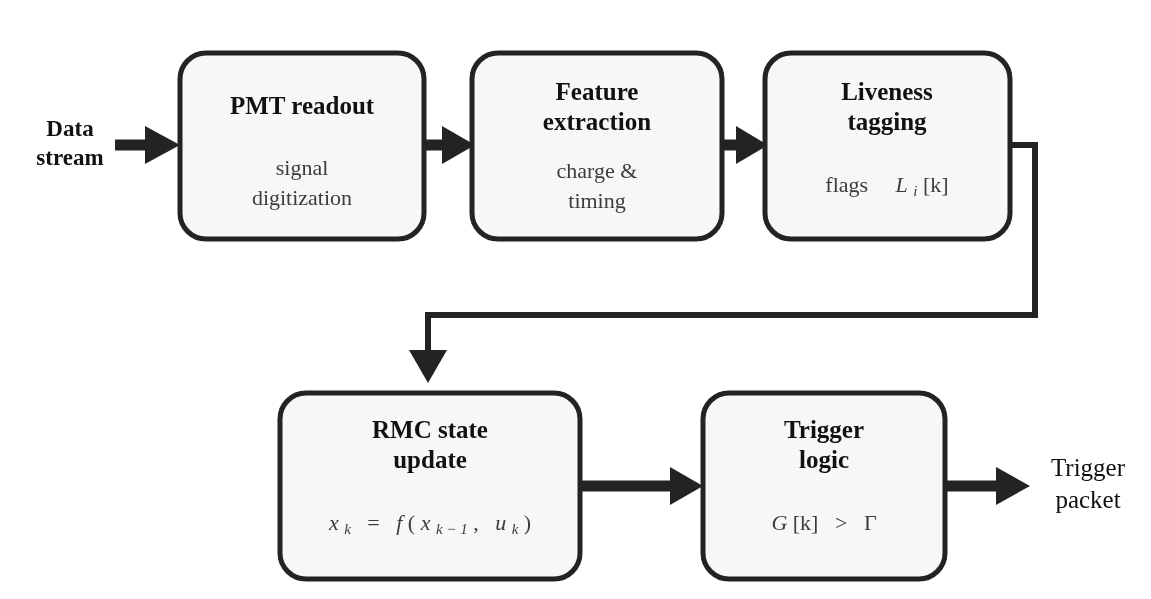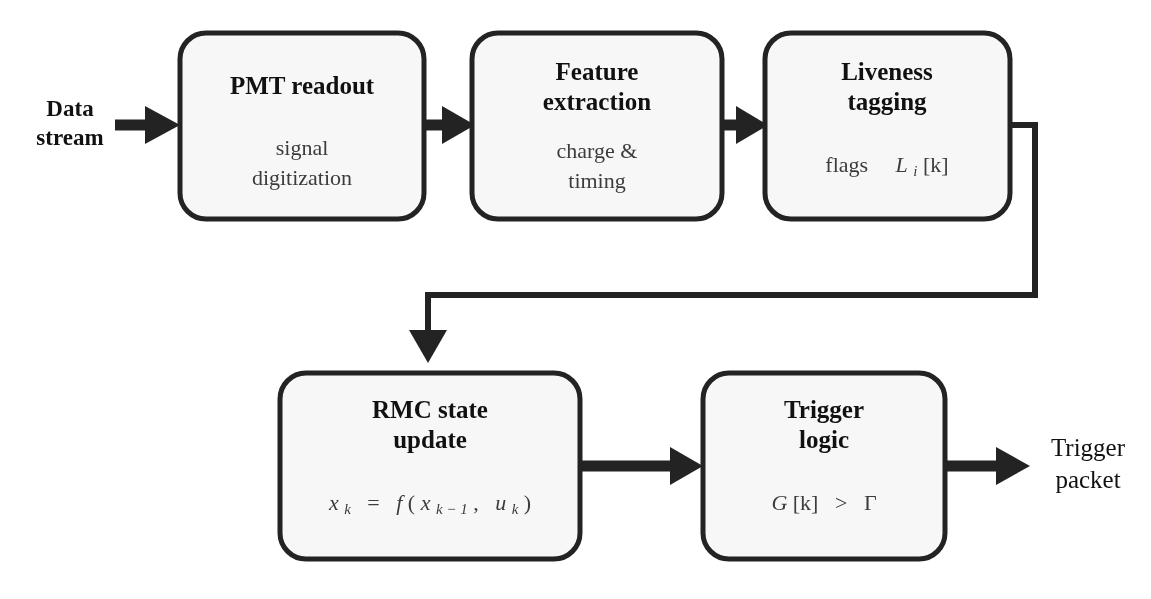--- a/index.html
+++ b/index.html
@@ -10,20 +10,21 @@
   body {
     width: 1151px;
     height: 599px;
     font-family: "Liberation Serif", "DejaVu Serif", serif;
     overflow: hidden;
   }
   #diagram-root {
     position: relative;
     width: 1151px;
     height: 496px;
+    margin-top: 20px;
   }
   svg.flow-canvas {
     position: absolute;
     top: 0;
     left: 0;
     width: 1151px;
     height: 599px;
   }
   .node-box {
     fill: #f7f7f7;

